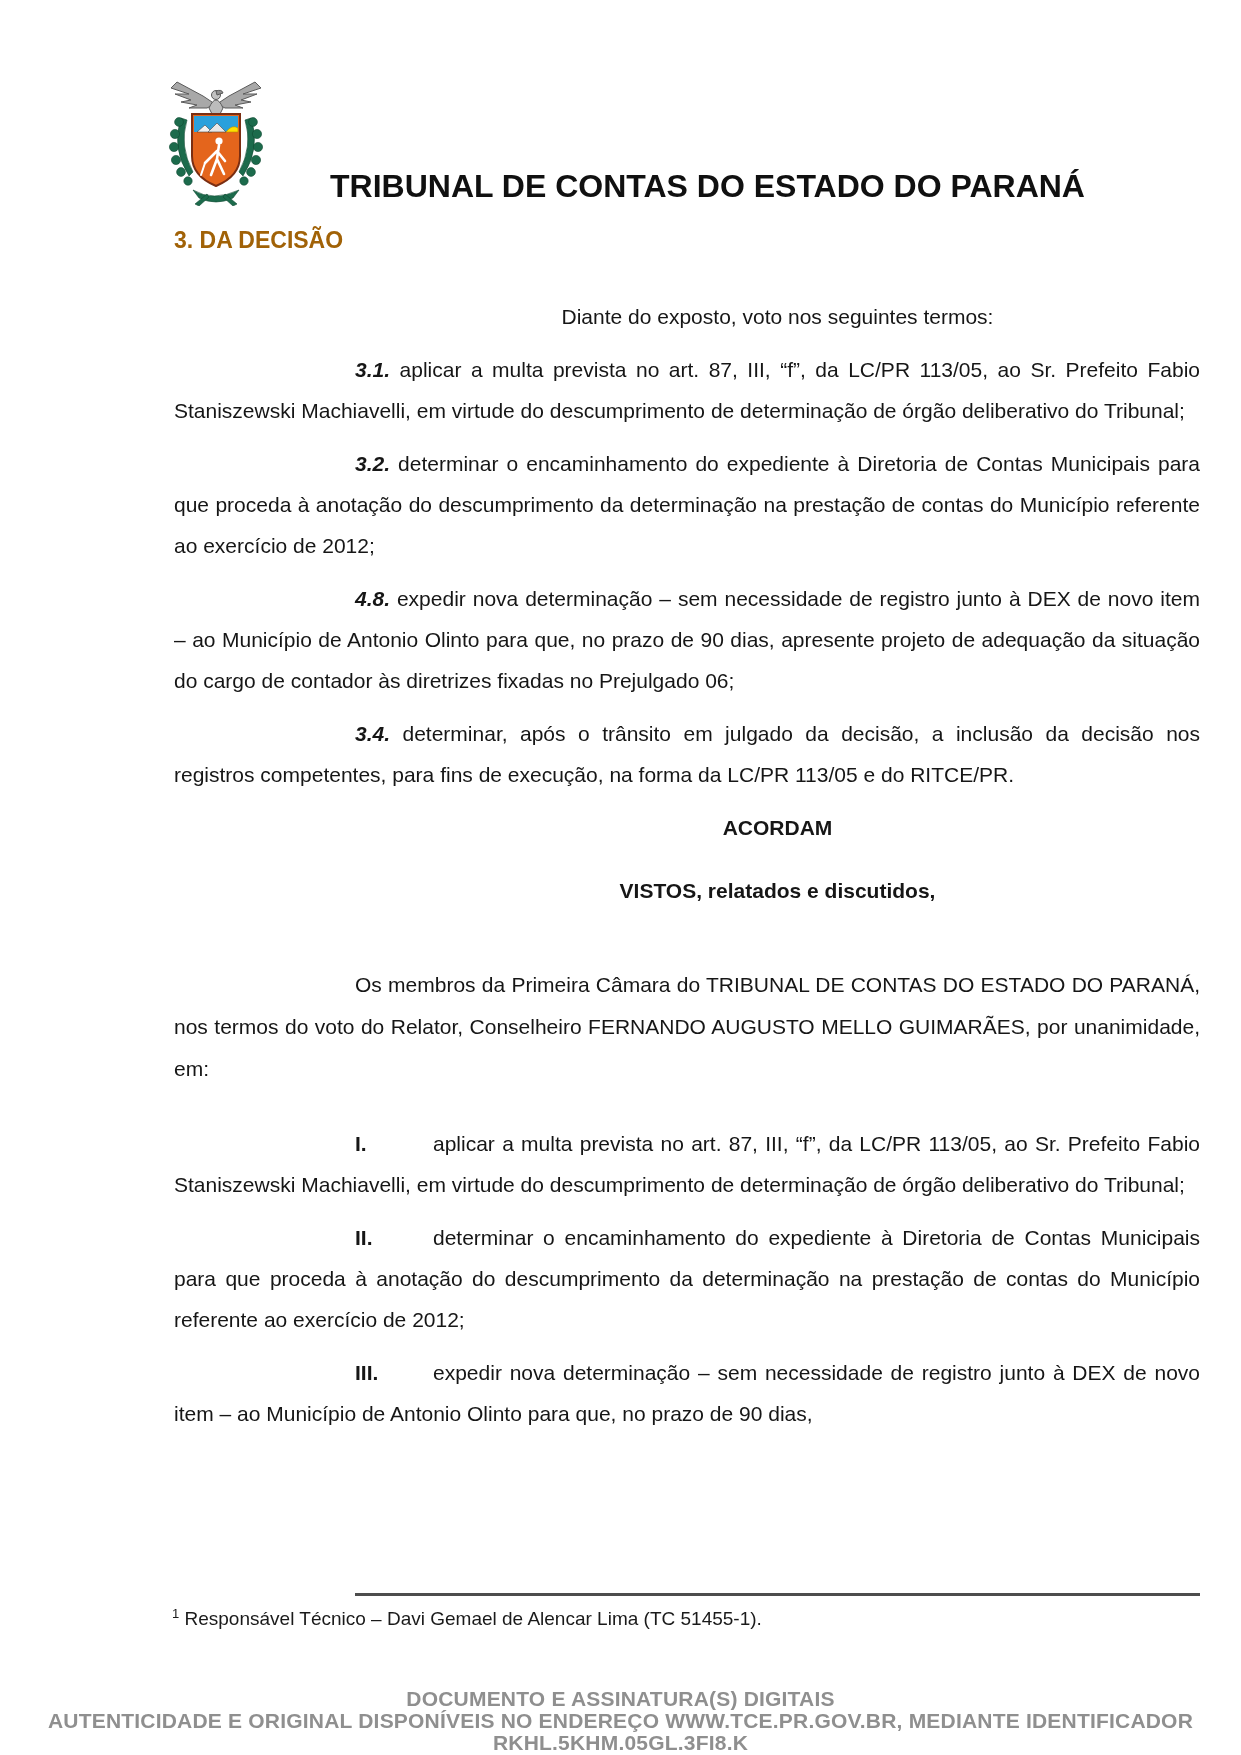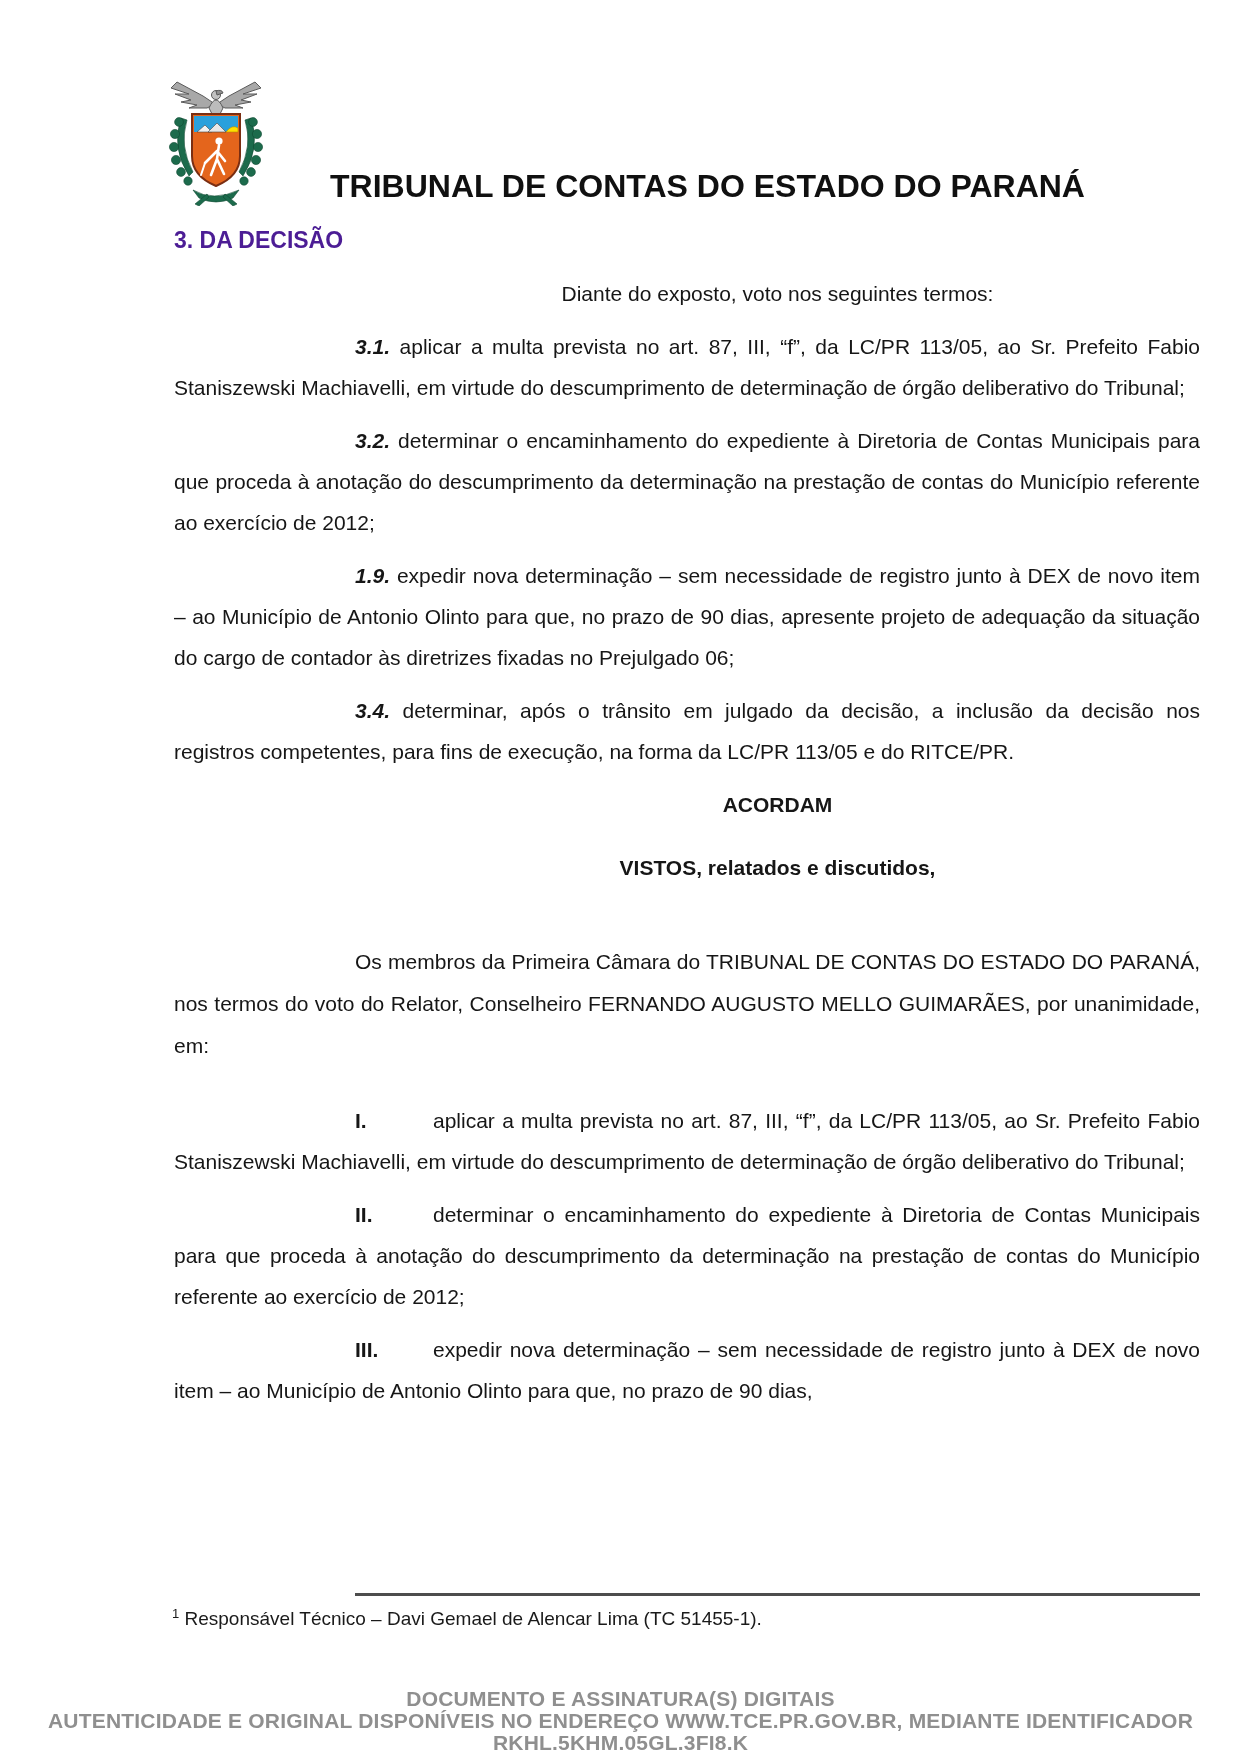--- a/index.html
+++ b/index.html
@@ -16,22 +16,22 @@
   .header-title{
     position:absolute;left:330px;top:122px;
     font-size:32px;font-weight:bold;letter-spacing:0px;
     white-space:nowrap;color:#101010;margin-top:46px;
   }
   
   .doc{
     position:absolute;left:174px;top:226px;width:1026px;
   }
   .section-heading{
-    margin:0 0 19px 0;
-    font-size:23px;font-weight:bold;line-height:28px;color:#4c1d95;
+    margin:0 0 42px 0;
+    font-size:23px;font-weight:bold;line-height:28px;color:#a16207;
   }
   .para{
     margin:0 0 12px 0;
     font-size:21px;line-height:41px;
     text-align:justify;text-indent:181px;
     color:#161616;
   }
   .para.nojust{text-align:center;}
   .para .lead{font-weight:bold;font-style:italic;}
   .para.bold{font-weight:bold;}
@@ -113,21 +113,21 @@
 
   <div class="doc">
     <h2 class="section-heading">3. DA DECISÃO</h2>
 
     <p class="para nojust">Diante do exposto, voto nos seguintes termos:</p>
 
     <p class="para"><b class="lead">3.1.</b> <span>aplicar a multa prevista no art. 87, III, “f”, da LC/PR 113/05, ao Sr. Prefeito Fabio Staniszewski Machiavelli, em virtude do descumprimento de determinação de órgão deliberativo do Tribunal;</span></p>
 
     <p class="para"><b class="lead">3.2.</b> <span>determinar o encaminhamento do expediente à Diretoria de Contas Municipais para que proceda à anotação do descumprimento da determinação na prestação de contas do Município referente ao exercício de 2012;</span></p>
 
-    <p class="para"><b class="lead">1.9.</b> <span>expedir nova determinação – sem necessidade de registro junto à DEX de novo item – ao Município de Antonio Olinto para que, no prazo de 90 dias, apresente projeto de adequação da situação do cargo de contador às diretrizes fixadas no Prejulgado 06;</span></p>
+    <p class="para"><b class="lead">4.8.</b> <span>expedir nova determinação – sem necessidade de registro junto à DEX de novo item – ao Município de Antonio Olinto para que, no prazo de 90 dias, apresente projeto de adequação da situação do cargo de contador às diretrizes fixadas no Prejulgado 06;</span></p>
 
     <p class="para"><b class="lead">3.4.</b> <span>determinar, após o trânsito em julgado da decisão, a inclusão da decisão nos registros competentes, para fins de execução, na forma da LC/PR 113/05 e do RITCE/PR.</span></p>
 
     <p class="para bold acordam nojust">ACORDAM</p>
 
     <p class="para bold vistos nojust">VISTOS, relatados e discutidos,</p>
 
     <p class="para single">Os membros da Primeira Câmara do TRIBUNAL DE CONTAS DO ESTADO DO PARANÁ, nos termos do voto do Relator, Conselheiro FERNANDO AUGUSTO MELLO GUIMARÃES, por unanimidade, em:</p>
 
     <p class="para"><span class="numeral">I.</span><span>aplicar a multa prevista no art. 87, III, “f”, da LC/PR 113/05, ao Sr. Prefeito Fabio Staniszewski Machiavelli, em virtude do descumprimento de determinação de órgão deliberativo do Tribunal;</span></p>

